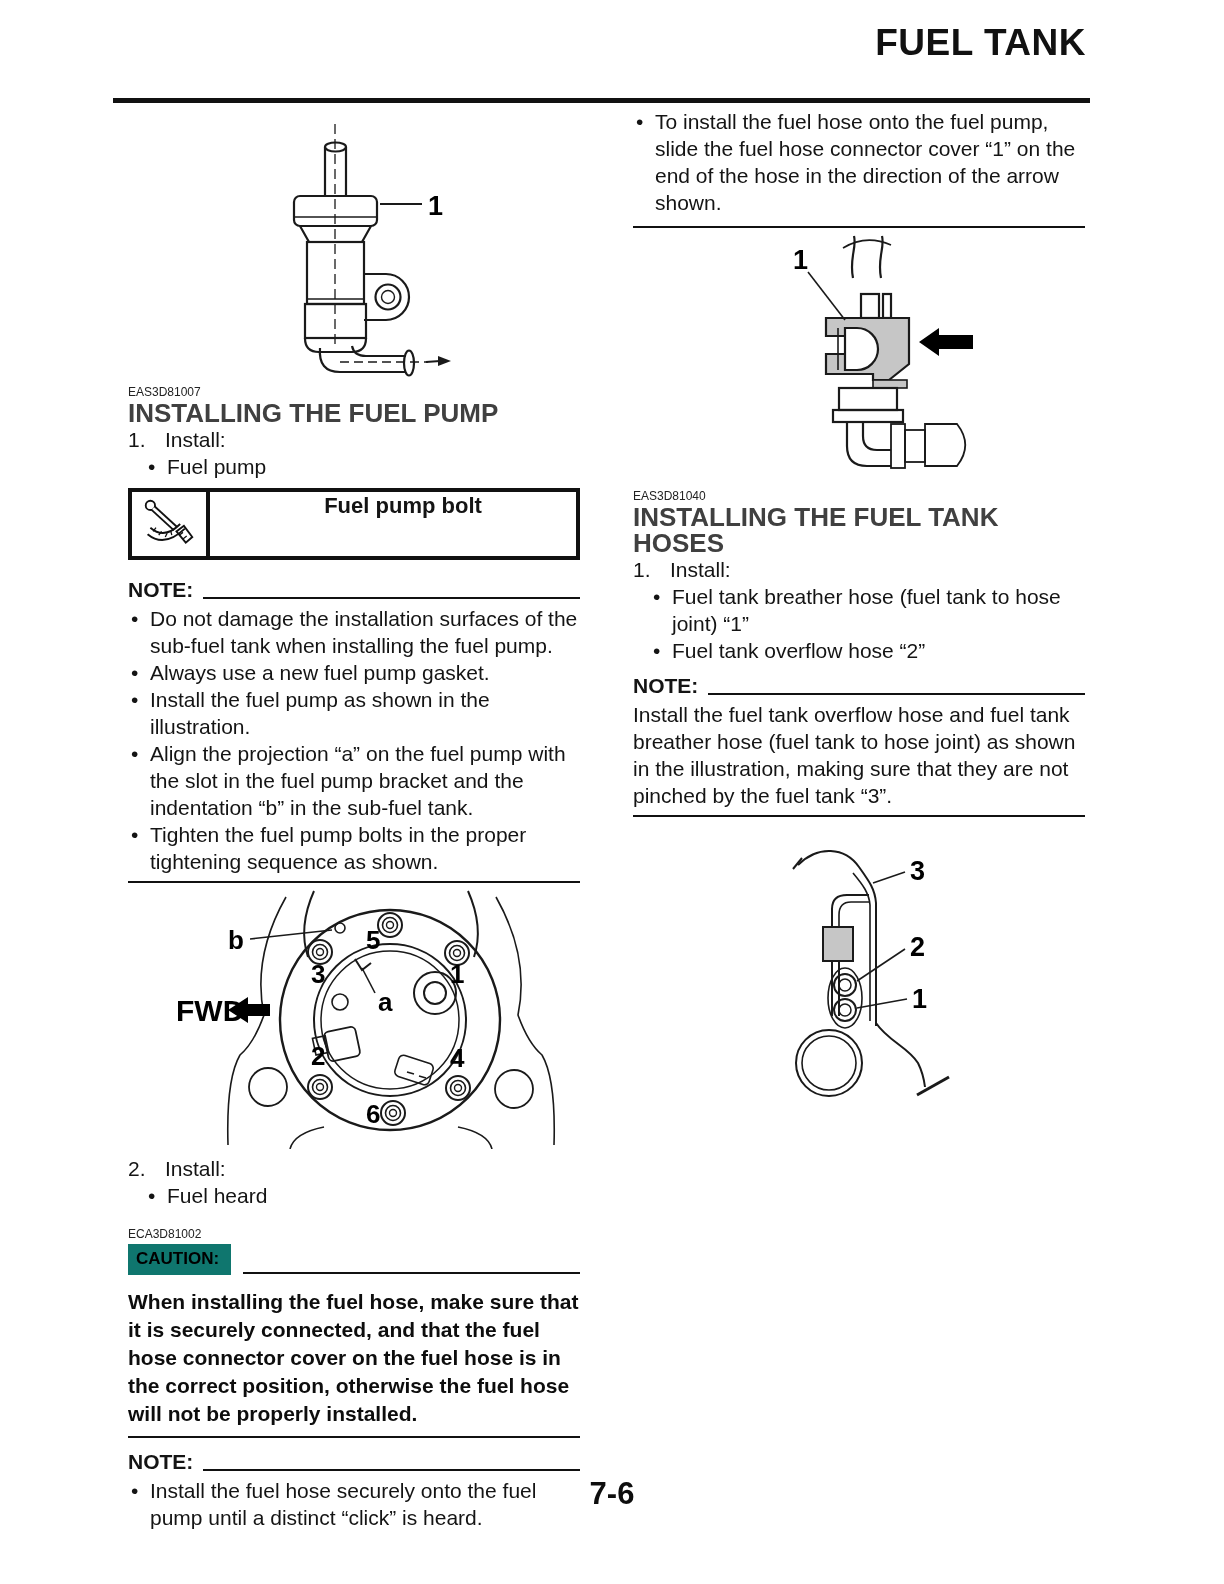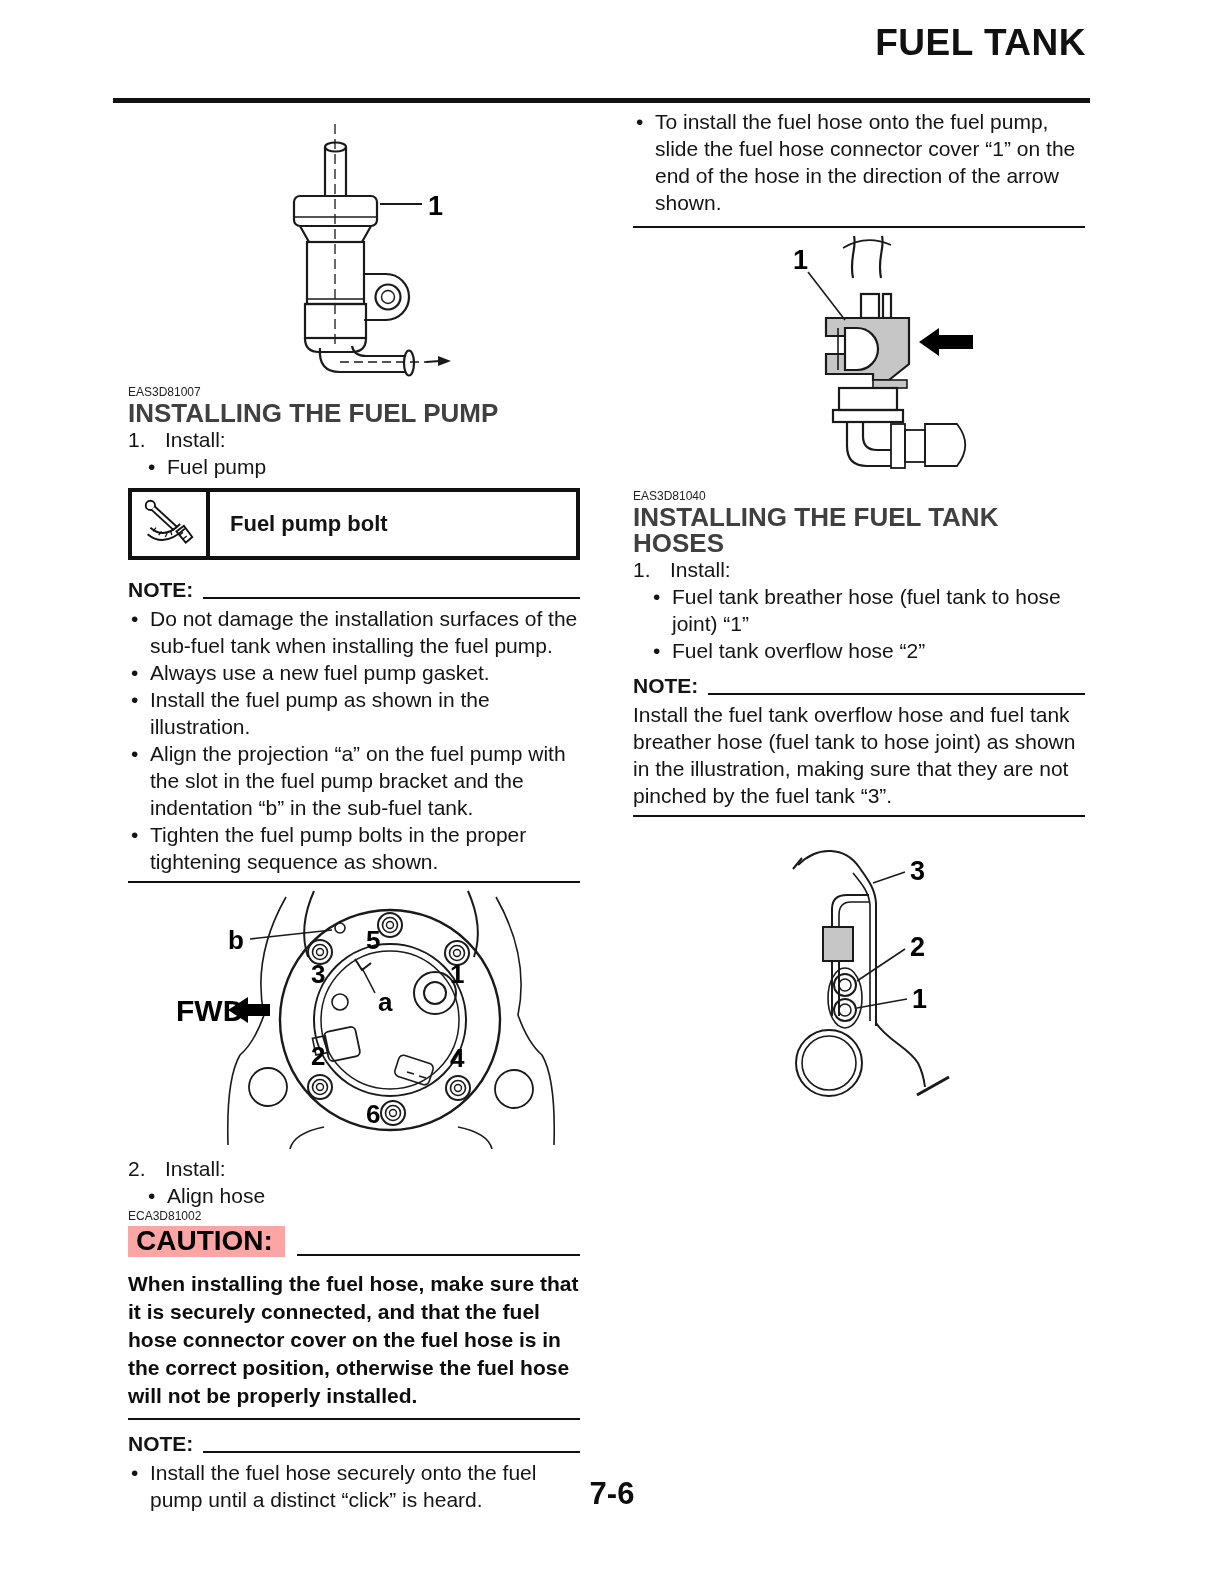--- a/index.html
+++ b/index.html
@@ -23,24 +23,24 @@
   .blt{display:flex;}
   .blt .mk{width:19px;flex:0 0 19px;padding-left:3px;}
   .blt.ind{padding-left:17px;}
   .blt .tx{flex:1;}
   .rule{border:none;border-top:2px solid #111;margin:6px 0 0 0;height:0;}
   .note-head{display:flex;align-items:flex-end;margin-top:14px;margin-bottom:2px;}
   .note-head .lbl{font-weight:bold;white-space:nowrap;}
   .note-head .ln{flex:1;border-bottom:2px solid #111;margin-left:10px;margin-bottom:4px;}
   .torque{display:flex;border:4px solid #111;margin-top:8px;height:64px;}
   .torque .icon-cell{flex:0 0 74px;border-right:4px solid #111;display:flex;align-items:center;justify-content:center;}
-  .torque .spec{flex:1;display:flex;flex-direction:column;justify-content:center;padding-left:20px;font-weight:bold;font-size:22px;line-height:28px;gap:40px;}
+  .torque .spec{flex:1;display:flex;flex-direction:row;justify-content:center;padding-left:20px;font-weight:bold;font-size:22px;line-height:28px;gap:40px;}
   .torque .spec .v2{padding-left:16px;}
   .caution-row{display:flex;align-items:flex-end;margin-top:2px;}
-  .caution-lbl{background:#fca5a5;color:#000;font-weight:bold;font-size:28px;line-height:28px;padding:1px 12px 2px 8px;}
+  .caution-lbl{background:#0f766e;color:#000;font-weight:bold;font-size:17px;line-height:28px;padding:1px 12px 2px 8px;}
   .caution-row .ln{flex:1;border-bottom:2px solid #111;margin-left:12px;margin-bottom:1px;}
   .caution-text{font-weight:bold;font-size:21px;line-height:28px;margin-top:13px;color:#0d0d0d;}
   .fig{display:block;margin-top:4px;}
   .fig-label{font-family:"Liberation Sans",sans-serif;font-size:27px;font-weight:bold;fill:#000;}
   .fig-label.sm{font-size:26px;}
   .fwd-label{font-family:"Liberation Sans",sans-serif;font-size:30px;font-weight:bold;fill:#000;}
   .page-number{position:absolute;top:1476px;left:0;width:100%;text-align:center;font-size:31px;font-weight:bold;color:#0d0d0d;}
 </style>
 </head>
 <body>
@@ -204,24 +204,24 @@
       <text x="238" y="62" class="fig-label sm">5</text>
       <text x="238" y="236" class="fig-label sm">6</text>
     </svg>
 
     <div class="step" style="margin-top:6px;">
       <span class="num">2.</span>
       <span>Install:</span>
     </div>
     <div class="blt ind">
       <span class="mk">•</span>
-      <span class="tx">Align hose</span>
-    </div>
-
-    <div class="code" style="margin-top:0;">ECA3D81002</div>
+      <span class="tx">Fuel heard</span>
+    </div>
+
+    <div class="code" style="margin-top:18px;">ECA3D81002</div>
     <div class="caution-row">
       <span class="caution-lbl">CAUTION:</span>
       <span class="ln"></span>
     </div>
     <div class="caution-text">When installing the fuel hose, make sure that it is securely connected, and that the fuel hose connector cover on the fuel hose is in the correct position, otherwise the fuel hose will not be properly installed.</div>
     <hr class="rule" style="margin-top:8px;">
 
     <div class="note-head" style="margin-top:10px;">
       <span class="lbl">NOTE:</span>
       <span class="ln"></span>

